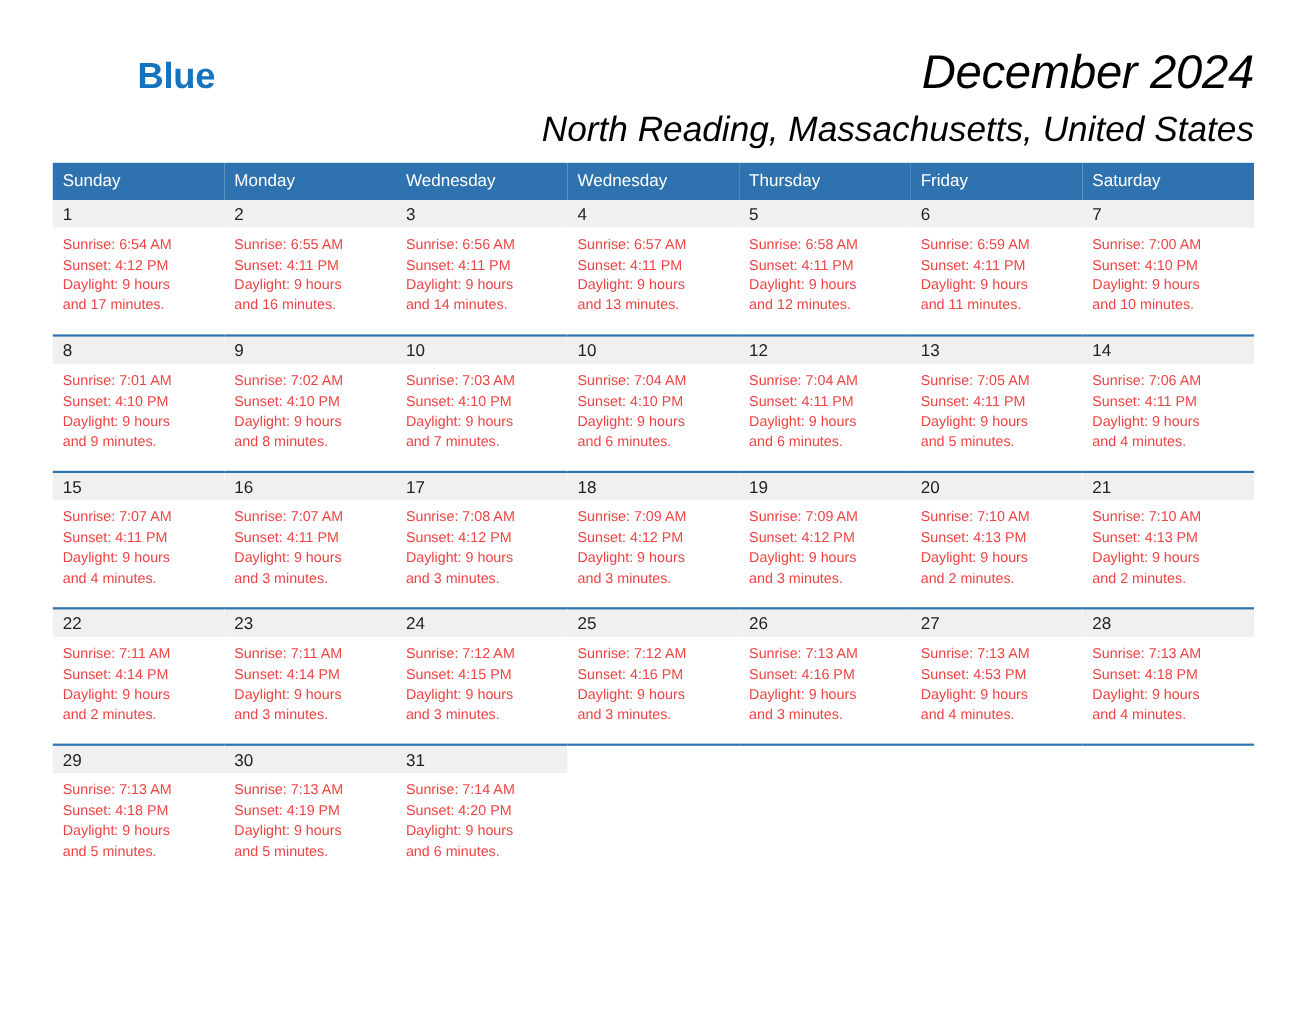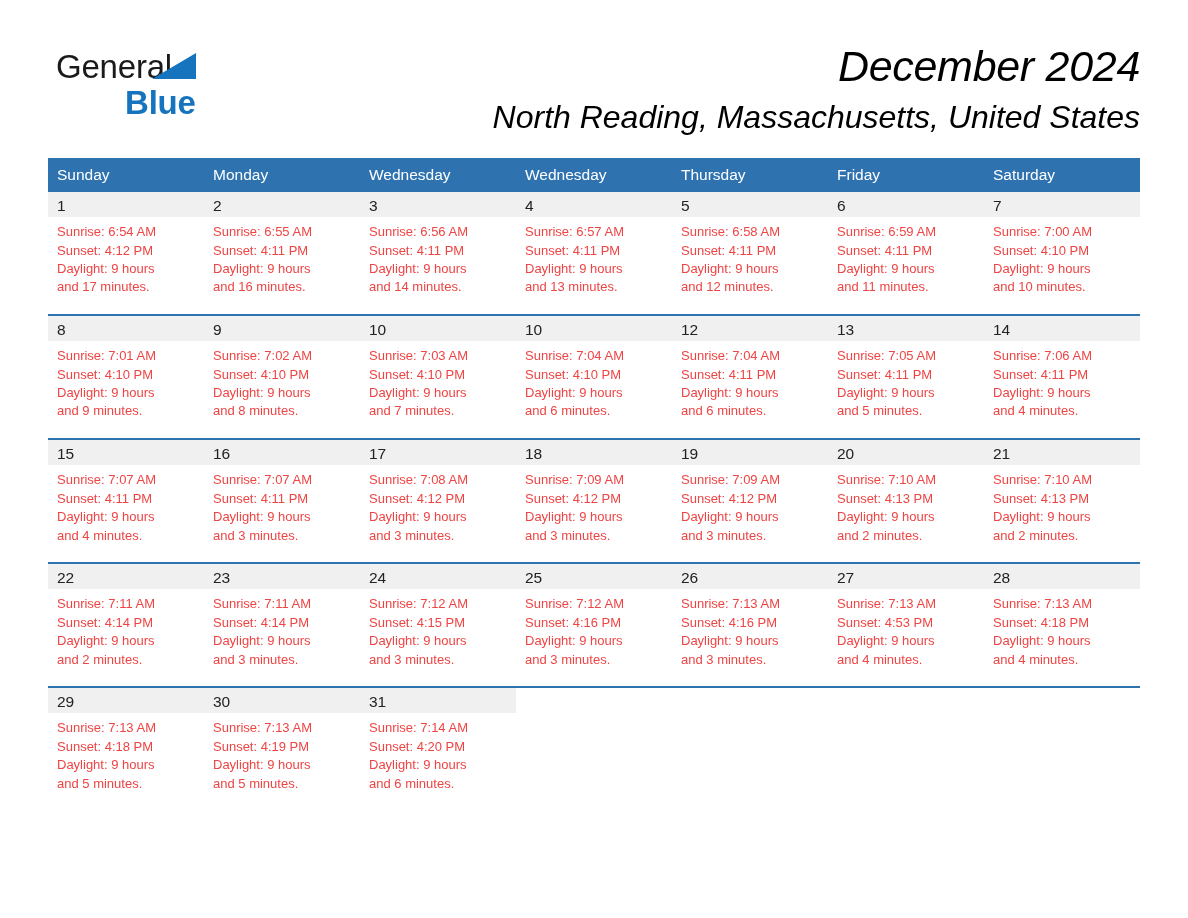--- a/index.html
+++ b/index.html
@@ -83,21 +83,21 @@
     font-weight: 400;
     color: #000000;
     line-height: 1.2;
     white-space: nowrap;
   }
 
   
   .calendar {
     position: absolute;
     left: 48px;
-    top: 158px;
+    top: 148px;
     width: 1092px;
   }
   table.cal {
     width: 1092px;
     border-collapse: collapse;
     table-layout: fixed;
   }
   table.cal th {
     background: #2e72b0;
     color: #ffffff;
@@ -135,24 +135,20 @@
   .info-line { display: block; white-space: nowrap; }
 </style>
 </head>
 <body>
 
 <div class="page">
 
   <div class="header">
 
     <div class="brand">
-      <span class="brand-row1">
-        <span>General</span>
-        <span class="brand-tri"></span>
-      </span>
       <span class="brand-row2">Blue</span>
     </div>
 
     <div class="title-block">
       <div class="month-title">December 2024</div>
       <div class="location">North Reading, Massachusetts, United States</div>
     </div>
 
   </div>
 

